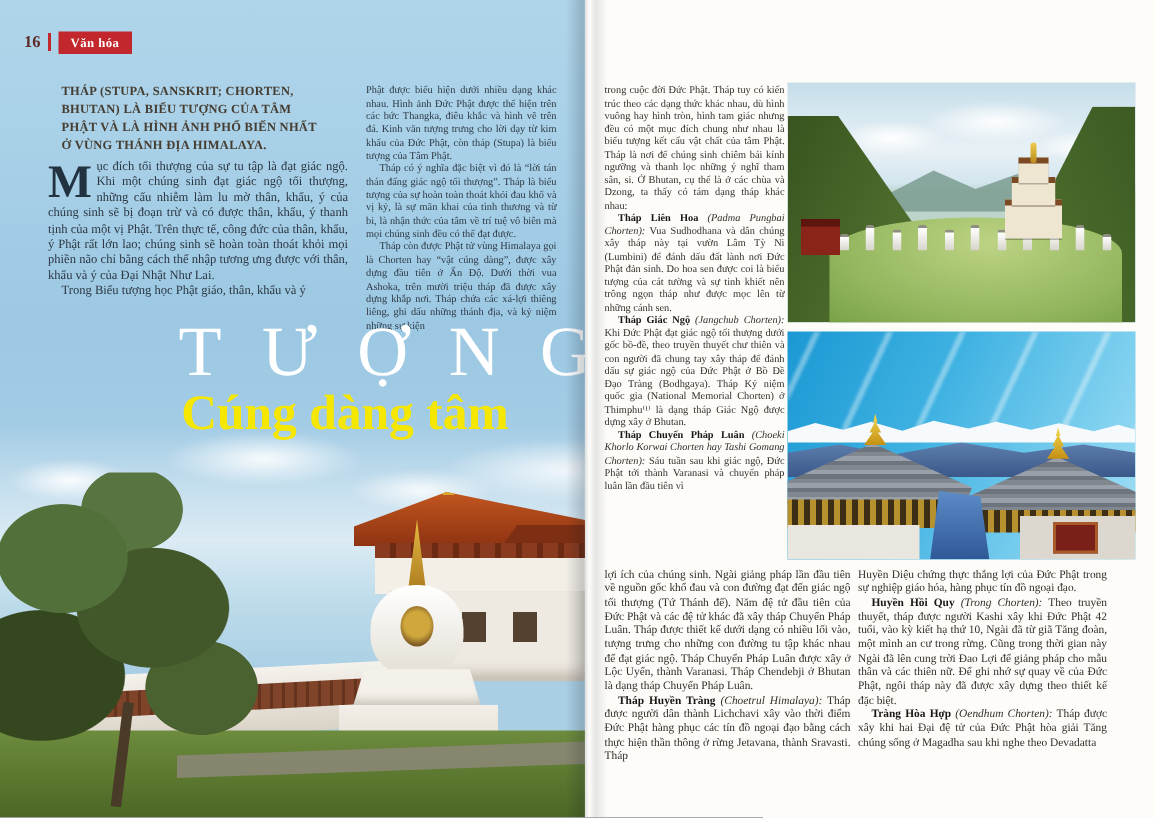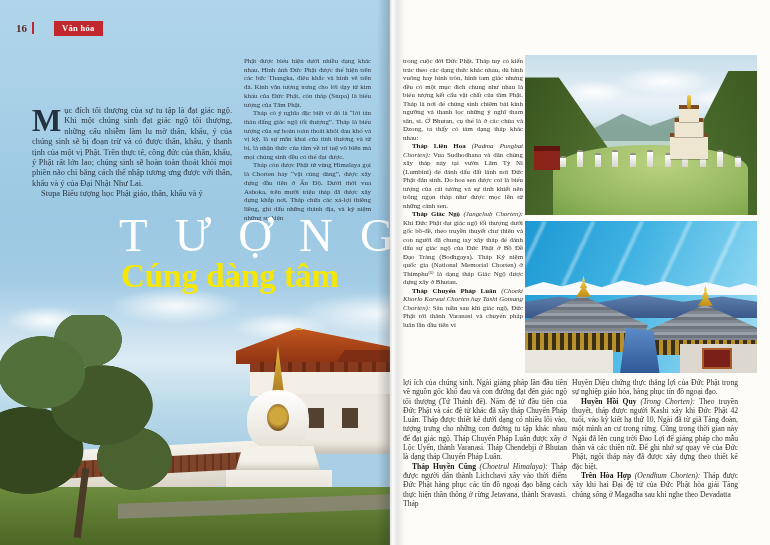--- a/index.html
+++ b/index.html
@@ -49,21 +49,21 @@
   .sp-base{position:absolute;left:0;top:124px;width:106px;height:75px;
     background:linear-gradient(180deg,#f2efe8,#ccc4b5);}
   .lp-grass{position:absolute;left:0;right:0;bottom:0;height:58px;
     background:linear-gradient(180deg,#6d8c3e,#4c6624);}
   .lp-grass::before{content:"";position:absolute;left:118px;right:0;top:12px;height:15px;
     background:#8d8778;transform:skewY(-2deg);opacity:.85;}
   
   .lp-header{position:absolute;left:16px;top:21px;display:flex;align-items:center;gap:5px;z-index:30;}
   .lp-pagenum{font-weight:bold;font-size:11px;color:#5d2a28;}
   .hdr-divider{width:2px;height:12px;background:#c1272d;}
-  .section-badge{background:#c1272d;color:#fff;font-weight:bold;font-size:8.5px;padding:2px 8px 2.5px;letter-spacing:.3px;margin-left:15px;}
+  .section-badge{background:#c1272d;color:#fff;font-weight:bold;font-size:8.5px;padding:2px 8px 2.5px;letter-spacing:.3px;}
   
   .intro{position:absolute;left:41px;top:55px;width:172px;margin:0;z-index:20;
     font-size:8.3px;line-height:12px;font-weight:bold;letter-spacing:.2px;color:#463d31;}
   .lp-col{position:absolute;z-index:20;color:#2c3742;text-align:justify;}
   .lp-col1{left:32px;top:106px;width:200px;font-size:8.4px;line-height:10.4px;}
   .lp-col2{left:244px;top:57px;width:127px;font-size:6.9px;line-height:8.7px;}
   .lp-col p,.rp-col p{margin:0;text-indent:9px;}
   .lp-col p.noindent,.rp-col p.noindent{text-indent:0;}
   .dropcap{float:left;font-size:31px;line-height:25px;font-weight:bold;color:#223240;padding:2px 3px 0 0;}
   
@@ -167,24 +167,25 @@
       <div class="lp-tree"></div>
       <div class="lp-trunk"></div>
     </div>
 
     <header class="lp-header">
       <span class="lp-pagenum">16</span>
       <span class="hdr-divider"></span>
       <span class="section-badge">Văn hóa</span>
     </header>
 
+    <p class="intro">THÁP (STUPA, SANSKRIT; CHORTEN, BHUTAN) LÀ BIỂU TƯỢNG CỦA TÂM PHẬT VÀ LÀ HÌNH ẢNH PHỔ BIẾN NHẤT Ở VÙNG THÁNH ĐỊA HIMALAYA.</p>
 
     <div class="lp-col lp-col1">
         <p class="noindent"><span class="dropcap">M</span>ục đích tối thượng của sự tu tập là đạt giác ngộ. Khi một chúng sinh đạt giác ngộ tối thượng, những cấu nhiễm làm lu mờ thân, khẩu, ý của chúng sinh sẽ bị đoạn trừ và có được thân, khẩu, ý thanh tịnh của một vị Phật. Trên thực tế, công đức của thân, khẩu, ý Phật rất lớn lao; chúng sinh sẽ hoàn toàn thoát khỏi mọi phiền não chỉ bằng cách thể nhập tương ưng được với thân, khẩu và ý của Đại Nhật Như Lai.</p>
-        <p>Stupa Biểu tượng học Phật giáo, thân, khẩu và ý</p>
+        <p>Trong Biểu tượng học Phật giáo, thân, khẩu và ý</p>
       </div>
     <div class="lp-col lp-col2">
         <p class="noindent">Phật được biểu hiện dưới nhiều dạng khác nhau. Hình ảnh Đức Phật được thể hiện trên các bức Thangka, điêu khắc và hình vẽ trên đá. Kinh văn tượng trưng cho lời dạy từ kim khẩu của Đức Phật, còn tháp (Stupa) là biểu tượng của Tâm Phật.</p>
         <p>Tháp có ý nghĩa đặc biệt vì đó là “lời tán thán đấng giác ngộ tối thượng”. Tháp là biểu tượng của sự hoàn toàn thoát khỏi đau khổ và vị kỷ, là sự mãn khai của tình thương và từ bi, là nhận thức của tâm về trí tuệ vô biên mà mọi chúng sinh đều có thể đạt được.</p>
         <p>Tháp còn được Phật tử vùng Himalaya gọi là Chorten hay “vật cúng dàng”, được xây dựng đầu tiên ở Ấn Độ. Dưới thời vua Ashoka, trên mười triệu tháp đã được xây dựng khắp nơi. Tháp chứa các xá-lợi thiêng liêng, ghi dấu những thánh địa, và kỷ niệm những sự kiện</p>
       </div>
 
     <div class="lp-title">
       <h1>TƯỢNG</h1>
       <h2>Cúng dàng tâm</h2>
@@ -242,23 +243,23 @@
       <div class="p2-fin p2-fin-r"></div>
       <div class="p2-band p2-band-l"></div>
       <div class="p2-band p2-band-r"></div>
       <div class="p2-gap"></div>
       <div class="p2-base-l"></div>
       <div class="p2-base-r"></div>
     </figure>
 
     <div class="rp-col rp-col-left">
         <p class="noindent">lợi ích của chúng sinh. Ngài giảng pháp lần đầu tiên về nguồn gốc khổ đau và con đường đạt đến giác ngộ tối thượng (Tứ Thánh đế). Năm đệ tử đầu tiên của Đức Phật và các đệ tử khác đã xây tháp Chuyển Pháp Luân. Tháp được thiết kế dưới dạng có nhiều lối vào, tượng trưng cho những con đường tu tập khác nhau để đạt giác ngộ. Tháp Chuyển Pháp Luân được xây ở Lộc Uyển, thành Varanasi. Tháp Chendebji ở Bhutan là dạng tháp Chuyển Pháp Luân.</p>
-        <p><b>Tháp Huyền Cũng </b><i>(Choetrul Himalaya):</i> Tháp được người dân thành Lichchavi xây vào thời điểm Đức Phật hàng phục các tín đồ ngoại đạo bằng cách thực hiện thần thông ở rừng Jetavana, thành Sravasti. Tháp</p>
+        <p><b>Tháp Huyền Tràng </b><i>(Choetrul Himalaya):</i> Tháp được người dân thành Lichchavi xây vào thời điểm Đức Phật hàng phục các tín đồ ngoại đạo bằng cách thực hiện thần thông ở rừng Jetavana, thành Sravasti. Tháp</p>
       </div>
     <div class="rp-col rp-col-right">
         <p class="noindent">Huyền Diệu chứng thực thắng lợi của Đức Phật trong sự nghiệp giáo hóa, hàng phục tín đồ ngoại đạo.</p>
         <p><b>Huyền Hồi Quy </b><i>(Trong Chorten):</i> Theo truyền thuyết, tháp được người Kashi xây khi Đức Phật 42 tuổi, vào kỳ kiết hạ thứ 10, Ngài đã từ giã Tăng đoàn, một mình an cư trong rừng. Cũng trong thời gian này Ngài đã lên cung trời Đao Lợi để giảng pháp cho mẫu thân và các thiên nữ. Để ghi nhớ sự quay về của Đức Phật, ngôi tháp này đã được xây dựng theo thiết kế đặc biệt.</p>
-        <p><b>Trên Hòa Hợp </b><i>(Oendhum Chorten):</i> Tháp được xây khi hai Đại đệ tử của Đức Phật hòa giải Tăng chúng sống ở Magadha sau khi nghe theo Devadatta</p>
+        <p><b>Tràng Hòa Hợp </b><i>(Oendhum Chorten):</i> Tháp được xây khi hai Đại đệ tử của Đức Phật hòa giải Tăng chúng sống ở Magadha sau khi nghe theo Devadatta</p>
       </div>
   </section>
 
   <div class="gutter"></div>
 </div>
 
 </body></html>

